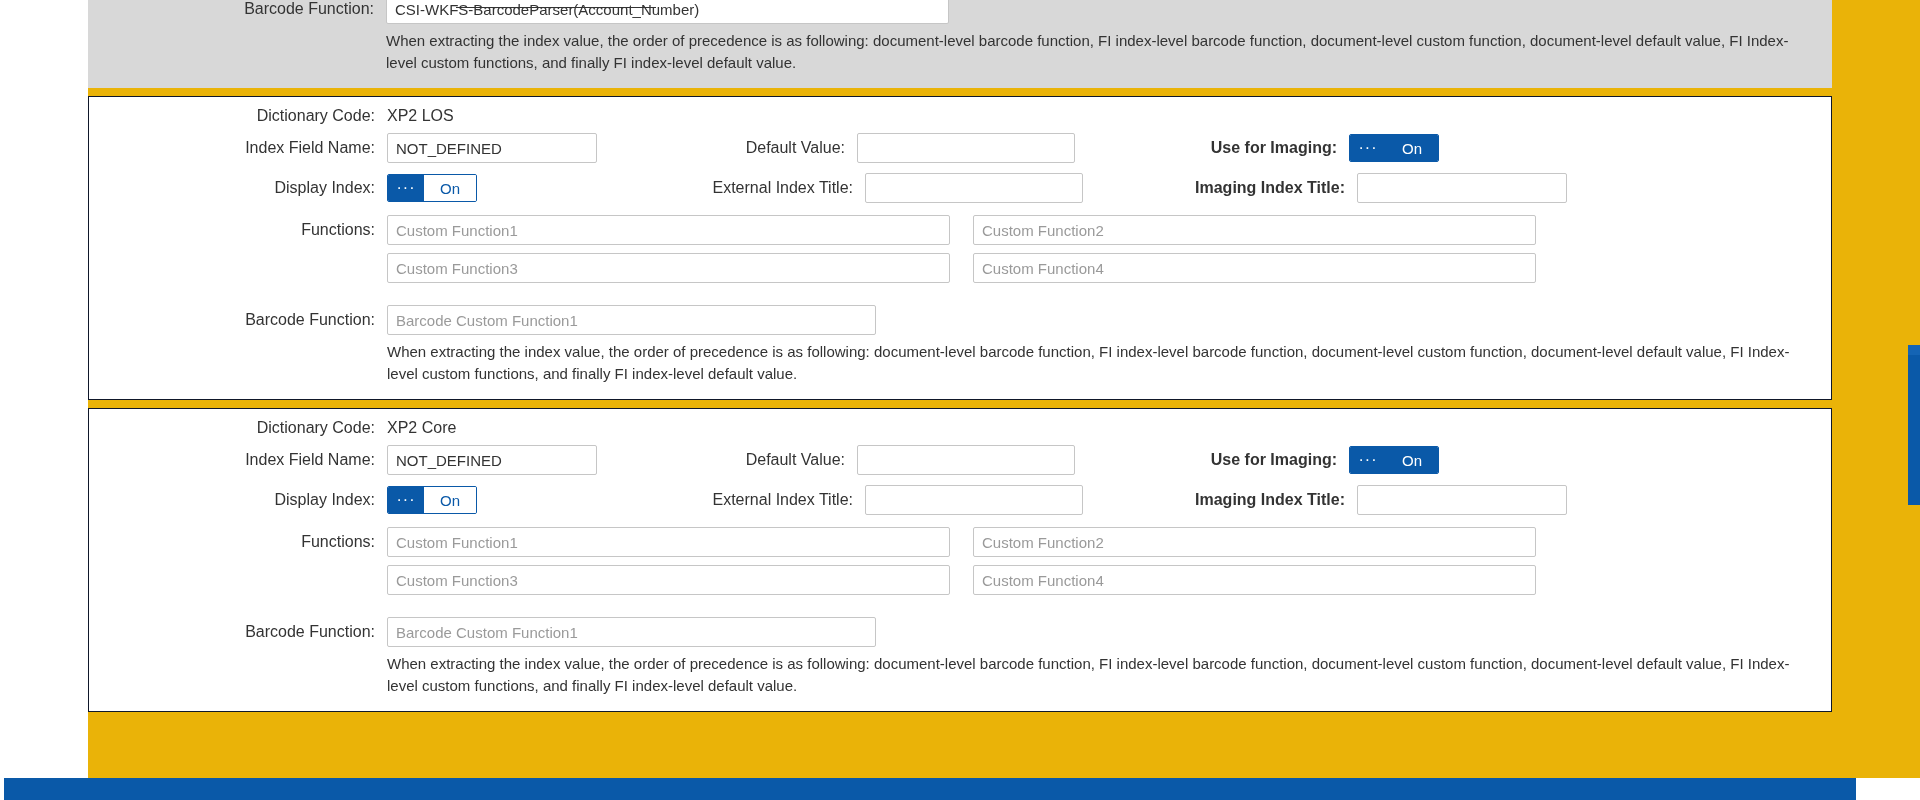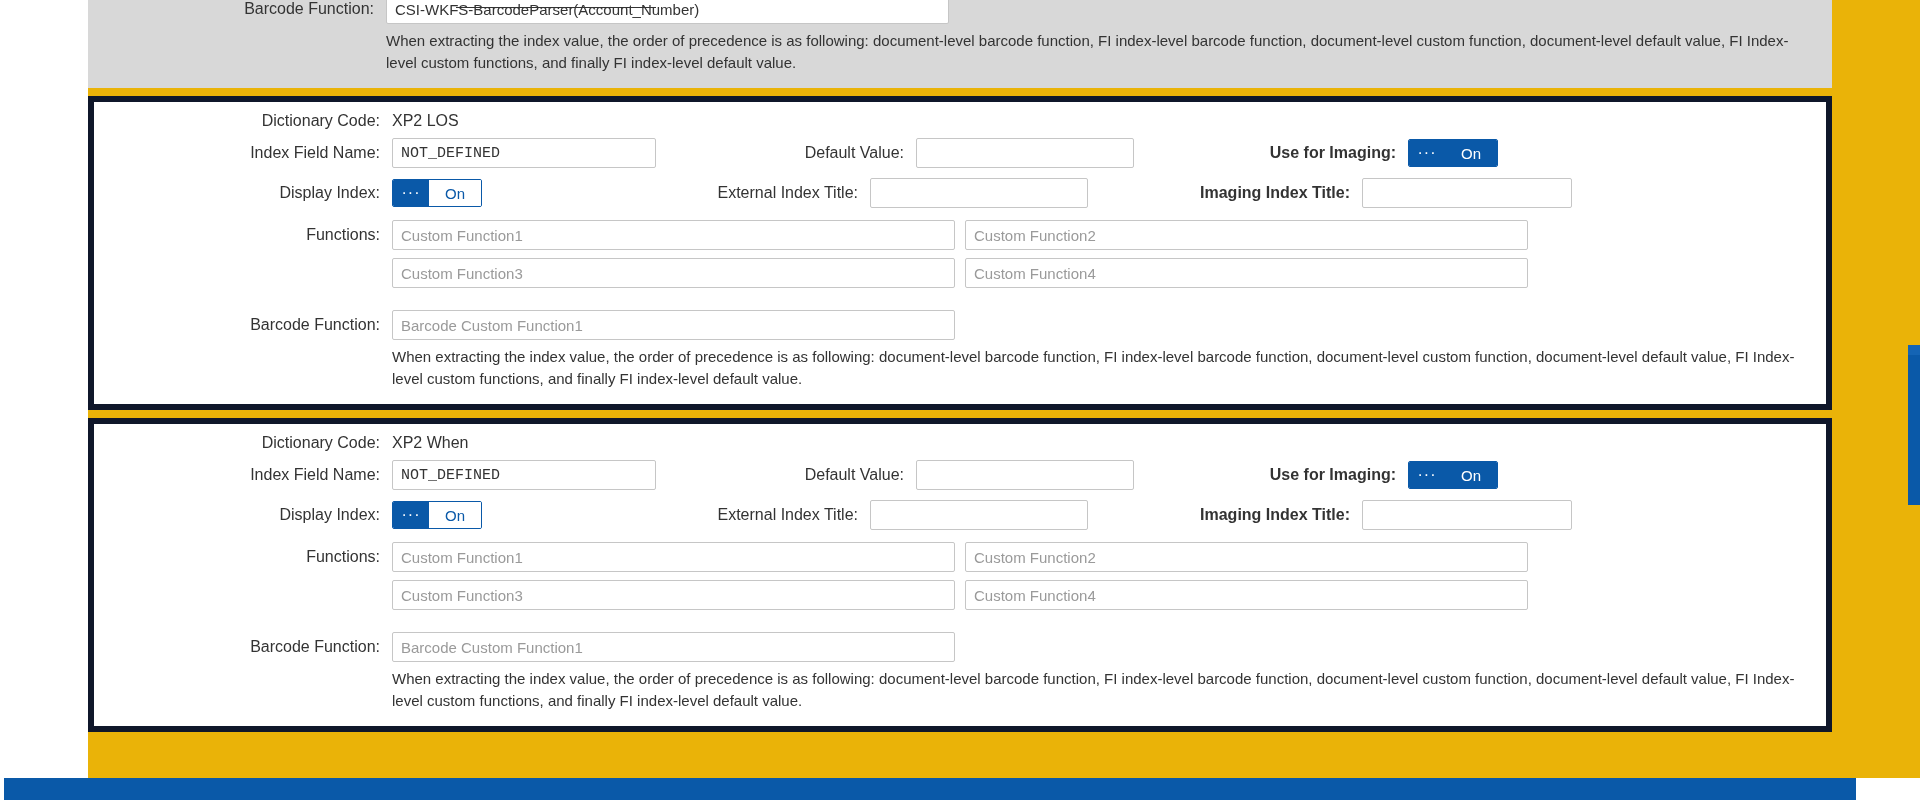--- a/index.html
+++ b/index.html
@@ -25,21 +25,21 @@
   .content-area {
     position: absolute;
     left: 88px;
     top: 0;
     width: 1744px;
   }
 
   
   .panel {
     box-sizing: border-box;
-    border: 6px solid #0f172a;
+    border: 1px solid #0f172a;
     background: #ffffff;
     margin-bottom: 8px;
     padding: 0;
   }
   .panel.gray {
     background: #d8d8d8;
     border: none;
   }
   .panel-inner {
     padding: 10px 18px 14px 18px;
@@ -76,26 +76,26 @@
     border: 1px solid #c6c6c6;
     border-radius: 2px;
     padding: 3px 8px;
     font-size: 15px;
     font-family: "Liberation Sans", sans-serif;
     color: #333333;
     background: #ffffff;
     outline: none;
   }
   input.text::placeholder { color: #9a9a9a; }
-  input.w-field { width: 264px; font-family: Liberation Mono, monospace; }
+  input.w-field { width: 210px; }
   input.w-default { width: 218px; }
   input.w-title { width: 218px; }
   input.w-imgtitle { width: 218px; }
   input.w-func { width: 563px; }
-  input.w-barcode { width: 563px; }
+  input.w-barcode { width: 489px; }
   input.w-barcode-top { width: 563px; }
 
   
   .toggle {
     display: inline-flex;
     align-items: stretch;
     height: 26px;
     border: 1px solid #0a59a8;
     border-radius: 2px;
     overflow: hidden;
@@ -162,21 +162,21 @@
     align-items: center;
     margin-left: 44px;
   }
 
   .funcs-block {
     display: flex;
     flex-direction: column;
   }
   .funcs-row {
     display: flex;
-    gap: 10px;
+    gap: 23px;
     margin-bottom: 8px;
   }
 
   
   .right-marker {
     position: absolute;
     right: 0;
     top: 355px;
     width: 12px;
     height: 150px;
@@ -298,21 +298,21 @@
         <div class="helper">When extracting the index value, the order of precedence is as following: document-level barcode function, FI index-level barcode function, document-level custom function, document-level default value, FI Index-level custom functions, and finally FI index-level default value.</div>
 
       </div>
     </div>
 
     <div class="panel">
       <div class="panel-inner">
 
         <div class="row" style="margin-bottom:8px;">
           <div class="label w1">Dictionary Code:</div>
-          <div class="static-value">XP2 When</div>
+          <div class="static-value">XP2 Core</div>
         </div>
 
         <div class="row grid-3">
           <div class="label w1">Index Field Name:</div>
           <input class="text w-field" type="text" value="NOT_DEFINED" style="">
           <div class="col-mid">
             <div class="label w2">Default Value:</div>
             <input class="text w-default" type="text" value="" style="">
           </div>
           <div class="col-right">

